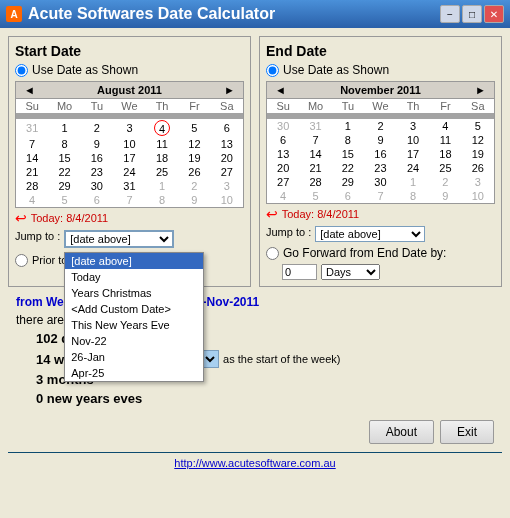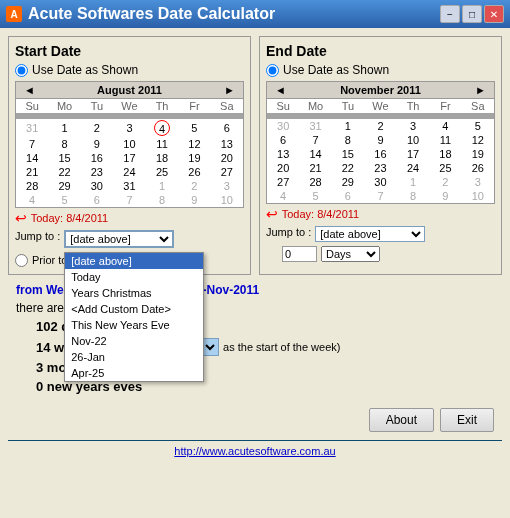--- a/index.html
+++ b/index.html
@@ -473,20 +473,24 @@
         <label>Jump to :</label>
         <div class="dropdown-wrapper">
           <select style="width:110px; font-size:11px;">
             <option>[date above]</option>
             <option>Today</option>
             <option>This Christmas</option>
           </select>
         </div>
       </div>
       <div class="end-panel-bottom">
+        <div class="radio-row">
+          <input type="radio" name="end_mode" style="">
+          <label>Go Forward from End Date by:</label>
+        </div>
         <div class="forward-row" style="padding-left:16px;">
           <input type="text" class="small-input" value="0" style="">
           <select style="font-size:11px;">
             <option>Days</option>
             <option>Weeks</option>
             <option>Months</option>
           </select>
         </div>
       </div>
     </div>

